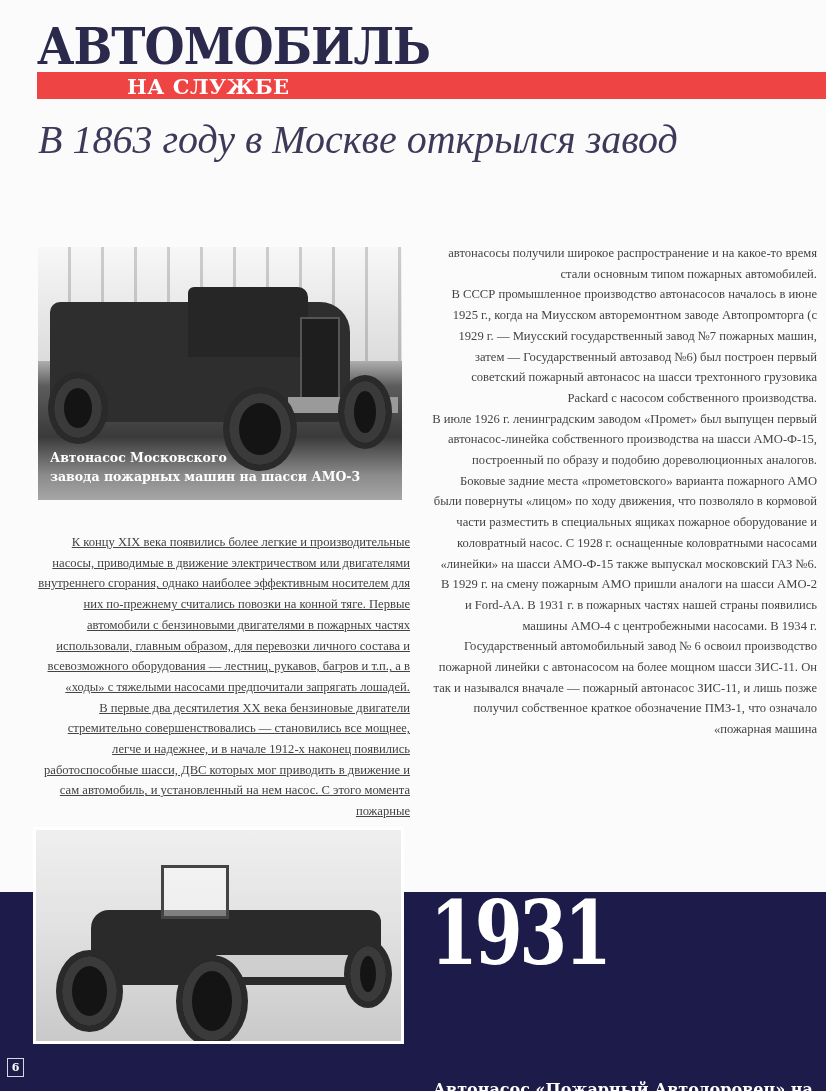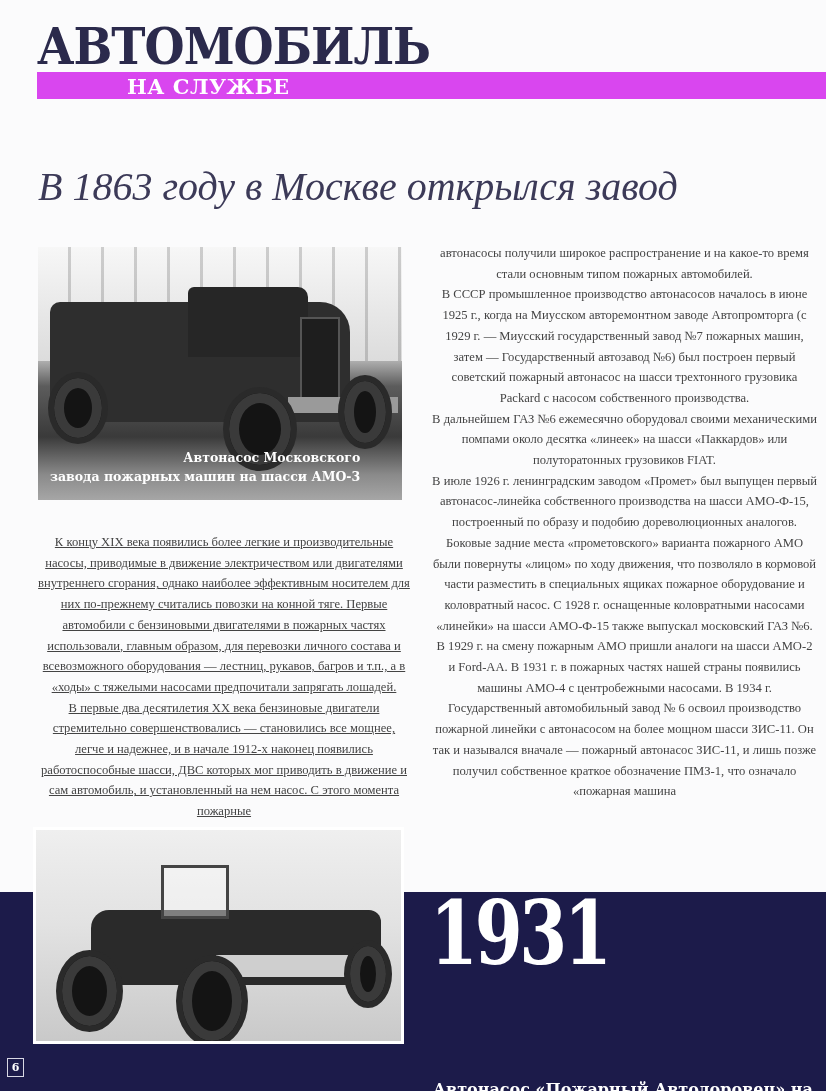--- a/index.html
+++ b/index.html
@@ -10,37 +10,37 @@
       color: #3a3a3a;
     }
     .masthead-title {
       position: absolute; left: 37px; top: 18px;
       font-family: "DejaVu Serif", serif; font-weight: bold;
       font-size: 46px; line-height: 52px; letter-spacing: -1px;
       color: #2b2a4c; transform: scaleY(1.1); transform-origin: left top;
     }
     .masthead-bar {
       position: absolute; left: 37px; top: 72px; width: 789px; height: 27px;
-      background: #d946ef;
+      background: #ef4444;
     }
     .masthead-sub {
       position: absolute; left: 90px; top: 0; height: 27px;
       font-family: "DejaVu Serif", serif; font-weight: bold;
       font-size: 21px; line-height: 29px; color: #ffffff; letter-spacing: 0.5px;
     }
     .headline {
       position: absolute; left: 38px; top: 114px; width: 760px;
       font-family: "Liberation Serif", serif; font-style: italic;
-      font-size: 40px; line-height: 52px; color: #3c3a58; margin-top: 47px;
+      font-size: 40px; line-height: 52px; color: #3c3a58;
     }
     .photo {
       position: absolute; overflow: hidden;
       background: linear-gradient(180deg, #f2f2f2 0%, #d8d8d8 40%, #5c5c5c 55%, #3a3a3a 75%, #8a8a8a 90%, #a6a6a6 100%);
     }
-    .photo-top { left: 38px; top: 247px; width: 364px; height: 253px; text-align: right; }
+    .photo-top { left: 38px; top: 247px; width: 364px; height: 253px; }
     .photo-top .bldg {
       position: absolute; left: 0; top: 0; width: 100%; height: 45%;
       background:
         repeating-linear-gradient(90deg, transparent 0 30px, rgba(80,80,80,0.25) 30px 33px),
         linear-gradient(180deg, #f7f7f7, #dcdcdc);
     }
     .photo-top .truck-body {
       position: absolute; left: 12px; top: 55px; width: 300px; height: 120px;
       background: #2e2e2e; border-radius: 10px 30px 6px 6px;
     }
@@ -60,21 +60,21 @@
     .photo-top .w2 { left: 185px; top: 140px; width: 62px; height: 72px; }
     .photo-top .w3 { left: 300px; top: 128px; width: 42px; height: 62px; }
     .photo-top .bumper { position: absolute; left: 250px; top: 150px; width: 110px; height: 16px; background: #9a9a9a; }
     .photo-caption {
       position: absolute; left: 12px; bottom: 14px;
       font-family: "DejaVu Serif", serif; font-weight: bold;
       font-size: 12.5px; line-height: 19px; color: #ffffff;
     }
     .col {
       position: absolute; font-size: 12.6px; line-height: 20.7px; color: #444;
-      text-align: center;
+      text-align: right;
     }
     .col p { margin: 0; }
     .col-left { left: 38px; top: 532px; width: 372px; text-decoration: underline; }
     .col-right { left: 432px; top: 243px; width: 385px; }
     .footer-block {
       position: absolute; left: 0; top: 892px; width: 826px; height: 199px; background: #1c1b4a;
     }
     .photo-bottom {
       left: 33px; top: 827px; width: 371px; height: 217px;
       border: 3px solid #ffffff; box-sizing: border-box;
@@ -138,21 +138,20 @@
 </div>
 
 <div class="col col-left">
   <p>К концу XIX века появились более легкие и производительные насосы, приводимые в движение электричеством или двигателями внутреннего сгорания, однако наиболее эффективным носителем для них по-прежнему считались повозки на конной тяге. Первые автомобили с бензиновыми двигателями в пожарных частях использовали, главным образом, для перевозки личного состава и всевозможного оборудования — лестниц, рукавов, багров и т.п., а в «ходы» с тяжелыми насосами предпочитали запрягать лошадей.</p>
   <p>В первые два десятилетия XX века бензиновые двигатели стремительно совершенствовались — становились все мощнее, легче и надежнее, и в начале 1912-х наконец появились работоспособные шасси, ДВС которых мог приводить в движение и сам автомобиль, и установленный на нем насос. С этого момента пожарные</p>
 </div>
 
 <div class="col col-right">
   <p>автонасосы получили широкое распространение и на какое-то время стали основным типом пожарных автомобилей.</p>
   <p>В СССР промышленное производство автонасосов началось в июне 1925 г., когда на Миусском авторемонтном заводе Автопромторга (с 1929 г. — Миусский государственный завод №7 пожарных машин, затем — Государственный автозавод №6) был построен первый советский пожарный автонасос на шасси трехтонного грузовика Packard с насосом собственного производства.</p>
-  <p>В дальнейшем ГАЗ №6 ежемесячно оборудовал своими механическими помпами около десятка «линеек» на шасси «Паккардов» или полуторатонных грузовиков FIAT.</p>
   <p>В июле 1926 г. ленинградским заводом «Промет» был выпущен первый автонасос-линейка собственного производства на шасси АМО-Ф-15, построенный по образу и подобию дореволюционных аналогов. Боковые задние места «прометовского» варианта пожарного АМО были повернуты «лицом» по ходу движения, что позволяло в кормовой части разместить в специальных ящиках пожарное оборудование и коловратный насос. С 1928 г. оснащенные коловратными насосами «линейки» на шасси АМО-Ф-15 также выпускал московский ГАЗ №6.</p>
   <p>В 1929 г. на смену пожарным АМО пришли аналоги на шасси АМО-2 и Ford-AA. В 1931 г. в пожарных частях нашей страны появились машины АМО-4 с центробежными насосами. В 1934 г. Государственный автомобильный завод № 6 освоил производство пожарной линейки с автонасосом на более мощном шасси ЗИС-11. Он так и назывался вначале — пожарный автонасос ЗИС-11, и лишь позже получил собственное краткое обозначение ПМЗ-1, что означало «пожарная машина</p>
 </div>
 
 <div class="footer-block"></div>
 
 <div class="photo photo-bottom">
   <div class="truck2"></div>
   <div class="windshield"></div>
   <div class="board"></div>

